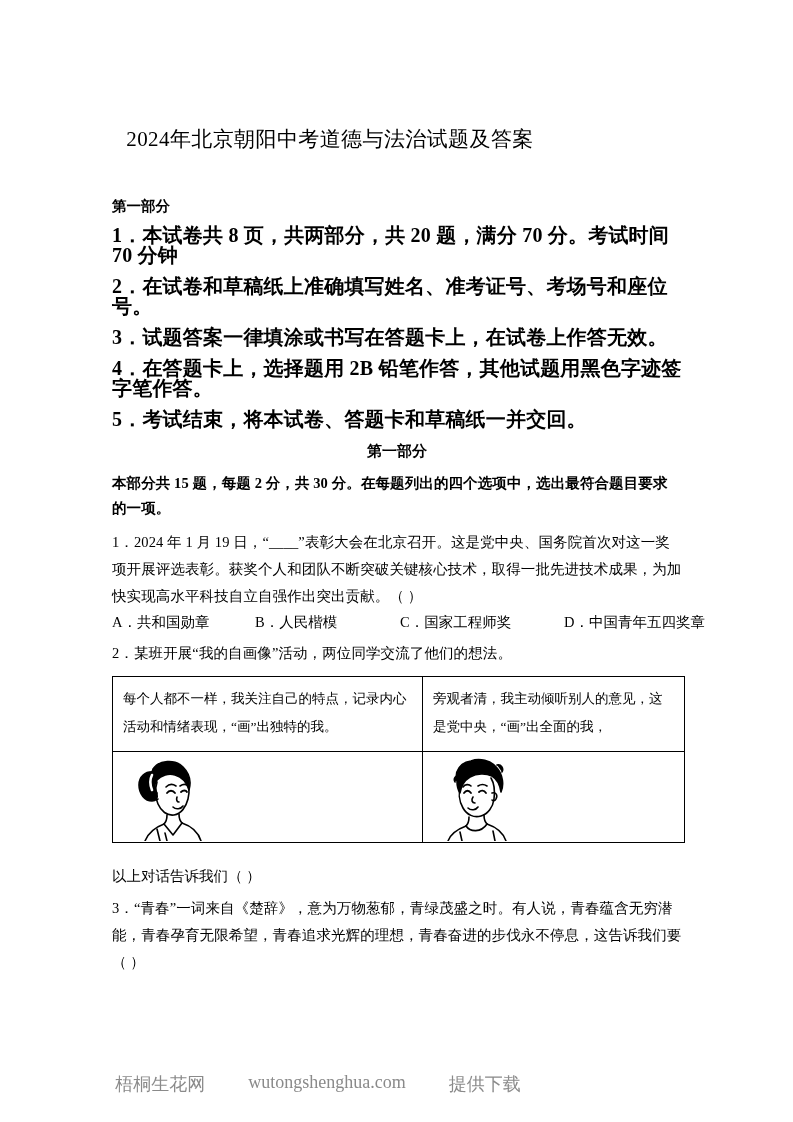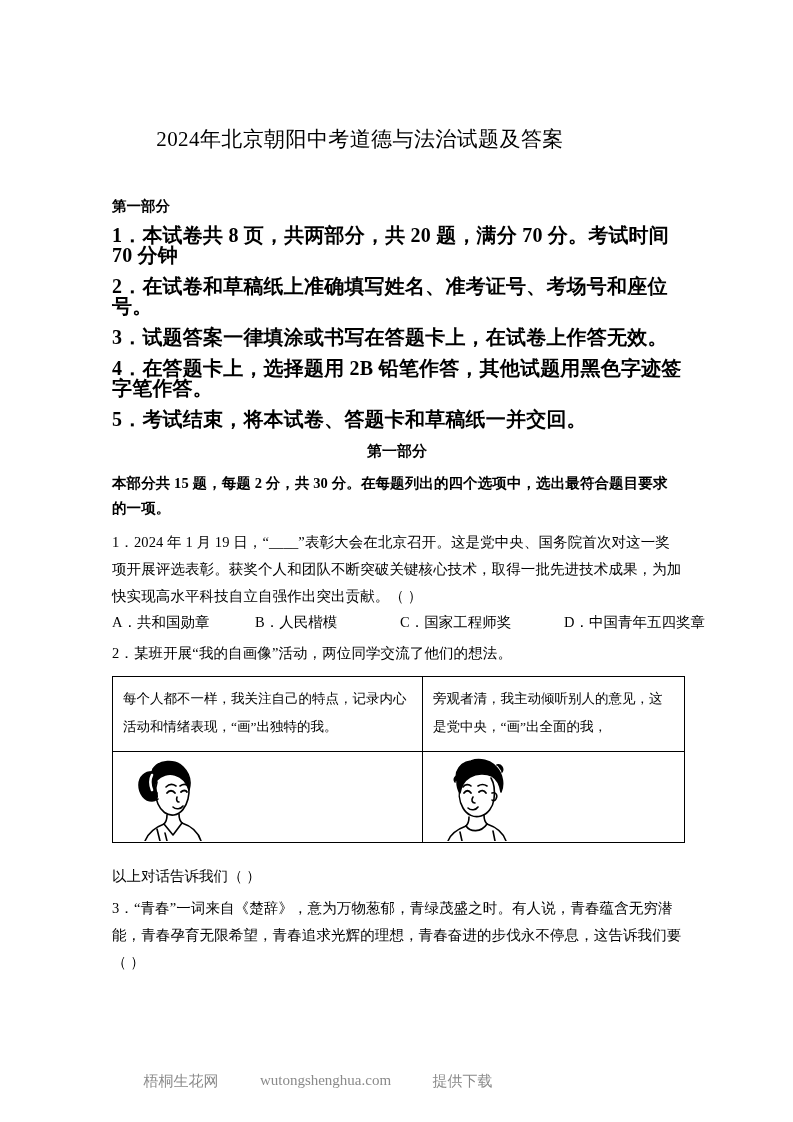--- a/index.html
+++ b/index.html
@@ -24,21 +24,20 @@
   .doc-title {
     position: absolute;
     left: 0;
     top: 124px;
     width: 660px;
     text-align: center;
     font-size: 21px;
     line-height: 30px;
     letter-spacing: 0.4px;
     white-space: nowrap;
-    padding-left: 30px;
   }
   .content {
     position: absolute;
     left: 112px;
     top: 196px;
     width: 570px;
   }
   .notice-head {
     font-size: 14.5px;
     font-weight: bold;
@@ -132,21 +131,21 @@
     line-height: 26px;
     margin: 20px 0 6px 0;
   }
 
   .footer {
     position: absolute;
     left: 0;
     top: 1072px;
     width: 636px;
     text-align: center;
-    font-size: 15px;
+    font-size: 18px;
     color: #8a8a8a;
   }
   .footer span { display: inline-block; vertical-align: top; }
   .f-gap1 { width: 34px; }
   .f-gap2 { width: 34px; }
 </style>
 </head>
 <body>
 
 <div class="page">

